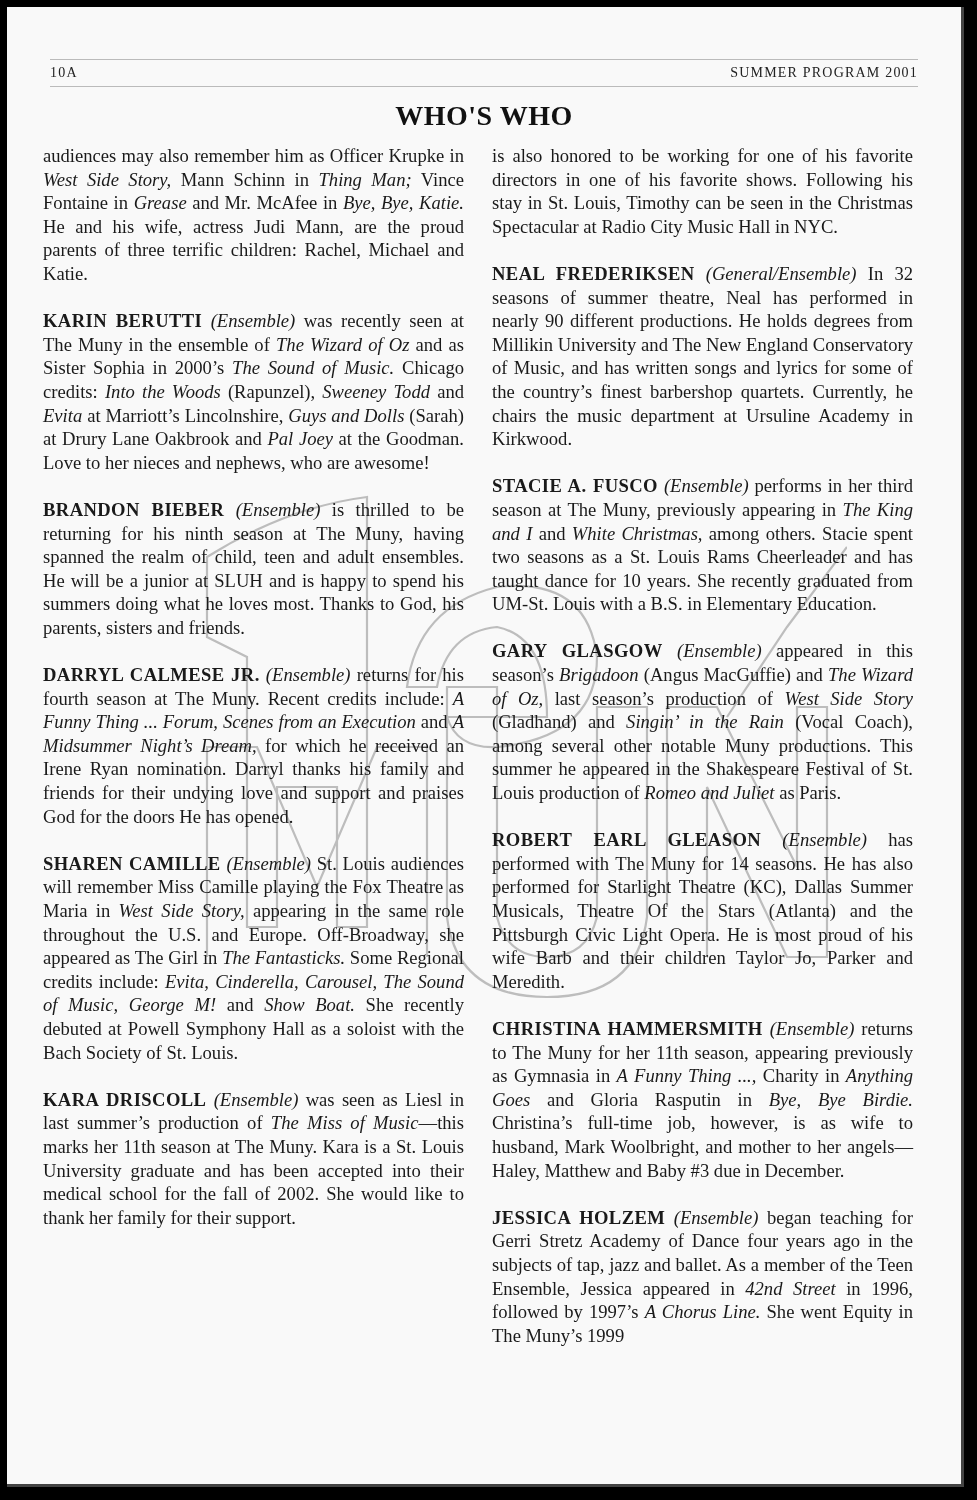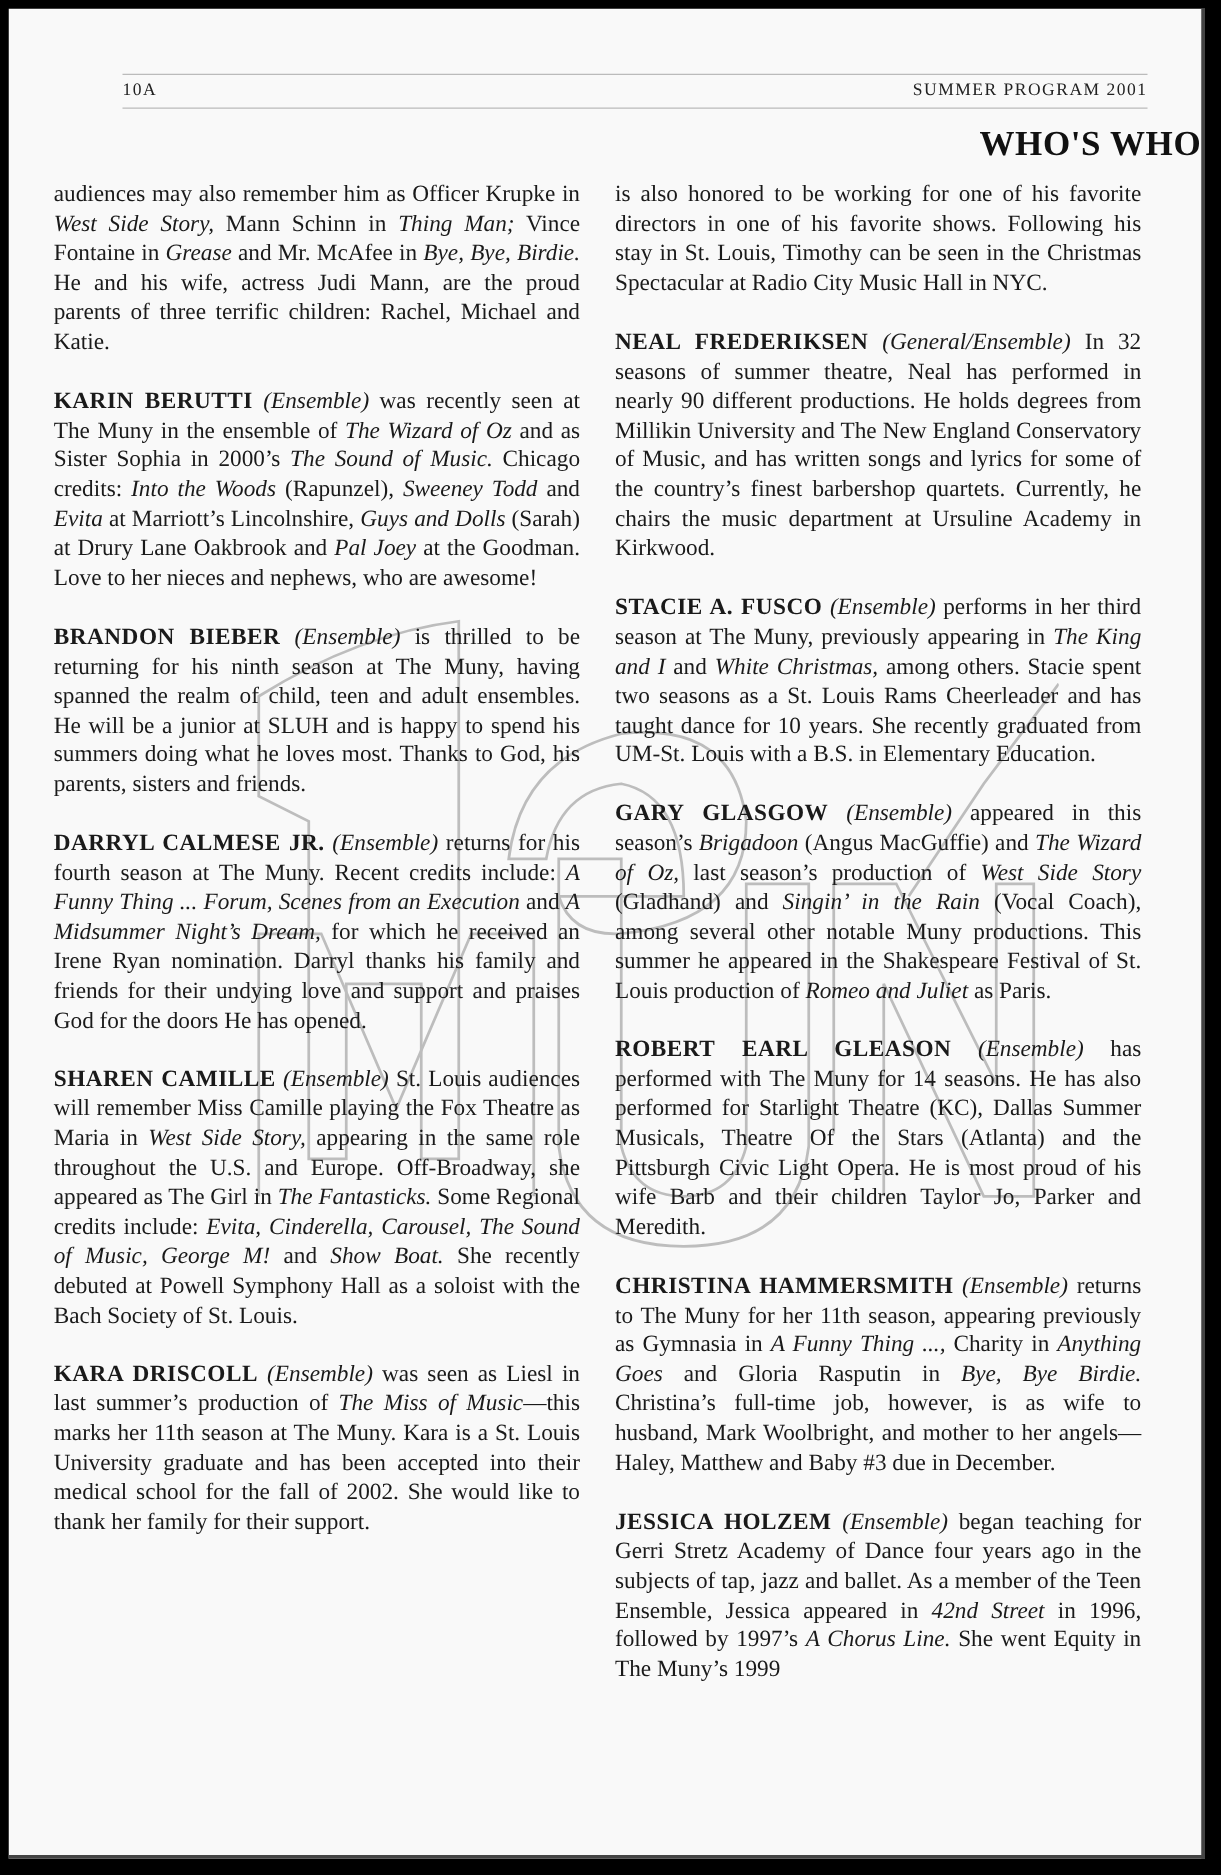--- a/index.html
+++ b/index.html
@@ -1,24 +1,24 @@
 <!DOCTYPE html>
 <html><head>
 <meta charset="utf-8">
 <style>
   html, body { margin:0; padding:0; }
   body { width:977px; height:1500px; background:#000; position:relative; overflow:hidden; }
   .page { position:absolute; left:7px; top:7px; width:957px; height:1480px; background:#f9f9f9;
           border-right:3px solid #444; border-bottom:3px solid #444; box-sizing:border-box; overflow:hidden; }
   .runhead { position:absolute; left:43px; right:43px; top:52px; height:26px;
              border-top:1px solid #bbb; border-bottom:1px solid #bbb;
-             font-family:"Liberation Serif", serif; font-size:14px; letter-spacing:1.2px; color:#222;margin-left:48px; }
+             font-family:"Liberation Serif", serif; font-size:14px; letter-spacing:1.2px; color:#222; }
   .runhead .left { position:absolute; left:0; top:5px; }
   .runhead .right { position:absolute; right:0; top:5px; }
-  .title { position:absolute; left:0; right:0; top:93px; text-align:right;
+  .title { position:absolute; left:0; right:0; top:93px; text-align:center;
            font-family:"Liberation Serif", serif; font-weight:bold; font-size:28px; color:#111; letter-spacing:0.5px; }
   .col { position:absolute; top:137px; width:421px; font-family:"Liberation Serif", serif;
          font-size:18.6px; line-height:23.6px; color:#1a1a1a; text-align:justify; }
   .col.left { left:36px; }
   .col.right { left:485px; }
   .bio { margin:0 0 23.6px 0; }
   .bio .name { font-weight:bold; letter-spacing:0.4px; }
   .bio .role { font-style:italic; }
   i { font-style:italic; }
   .watermark { position:absolute; left:160px; top:480px; width:680px; height:520px; pointer-events:none; }
@@ -43,21 +43,21 @@
 
     <path d="M280 200 L330 200 L330 430 Q340 470 380 470 Q420 470 430 430 L430 220 L480 220 L480 430 Q470 510 380 510 Q290 510 280 430 Z"></path>
 
     <path d="M500 420 L500 220 L550 220 L630 380 L630 220 L660 220 L660 470 L620 470 L540 300 L540 470"></path>
 
     <path d="M560 230 L620 140 L680 60"></path>
   </svg>
 
   <div class="col left">
     <p class="bio">
-      <span><span>audiences may also remember him as Officer Krupke in </span><i>West Side Story,</i><span> Mann Schinn in </span><i>Thing Man;</i><span> Vince Fontaine in </span><i>Grease</i><span> and Mr. McAfee in </span><i>Bye, Bye, Birdie.</i><span> He and his wife, actress Judi Mann, are the proud parents of three terrific children: Rachel, Michael and Katie.</span></span>
+      <span><span>audiences may also remember him as Officer Krupke in </span><i>West Side Story,</i><span> Mann Schinn in </span><i>Thing Man;</i><span> Vince Fontaine in </span><i>Grease</i><span> and Mr. McAfee in </span><i>Bye, Bye, Katie.</i><span> He and his wife, actress Judi Mann, are the proud parents of three terrific children: Rachel, Michael and Katie.</span></span>
     </p>
     <p class="bio">
       <span class="name">KARIN BERUTTI</span> <span class="role">(Ensemble)</span><span> was recently seen at The Muny in the ensemble of </span><i>The Wizard of Oz</i><span> and as Sister Sophia in 2000’s </span><i>The Sound of Music.</i><span> Chicago credits: </span><i>Into the Woods</i><span> (Rapunzel), </span><i>Sweeney Todd</i><span> and </span><i>Evita</i><span> at Marriott’s Lincolnshire, </span><i>Guys and Dolls</i><span> (Sarah) at Drury Lane Oakbrook and </span><i>Pal Joey</i><span> at the Goodman. Love to her nieces and nephews, who are awesome!</span>
     </p>
     <p class="bio">
       <span class="name">BRANDON BIEBER</span> <span class="role">(Ensemble)</span><span> is thrilled to be returning for his ninth season at The Muny, having spanned the realm of child, teen and adult ensembles.  He will be a junior at SLUH and is happy to spend his summers doing what he loves most.  Thanks to God, his parents, sisters and friends.</span>
     </p>
     <p class="bio">
       <span class="name">DARRYL CALMESE JR.</span> <span class="role">(Ensemble)</span><span> returns for his fourth season at The Muny. Recent credits include: </span><i>A Funny Thing ... Forum, Scenes from an Execution</i><span> and </span><i>A Midsummer Night’s Dream,</i><span> for which he received an Irene Ryan nomination. Darryl thanks his family and friends for their undying love and support and praises God for the doors He has opened.</span>
     </p>

